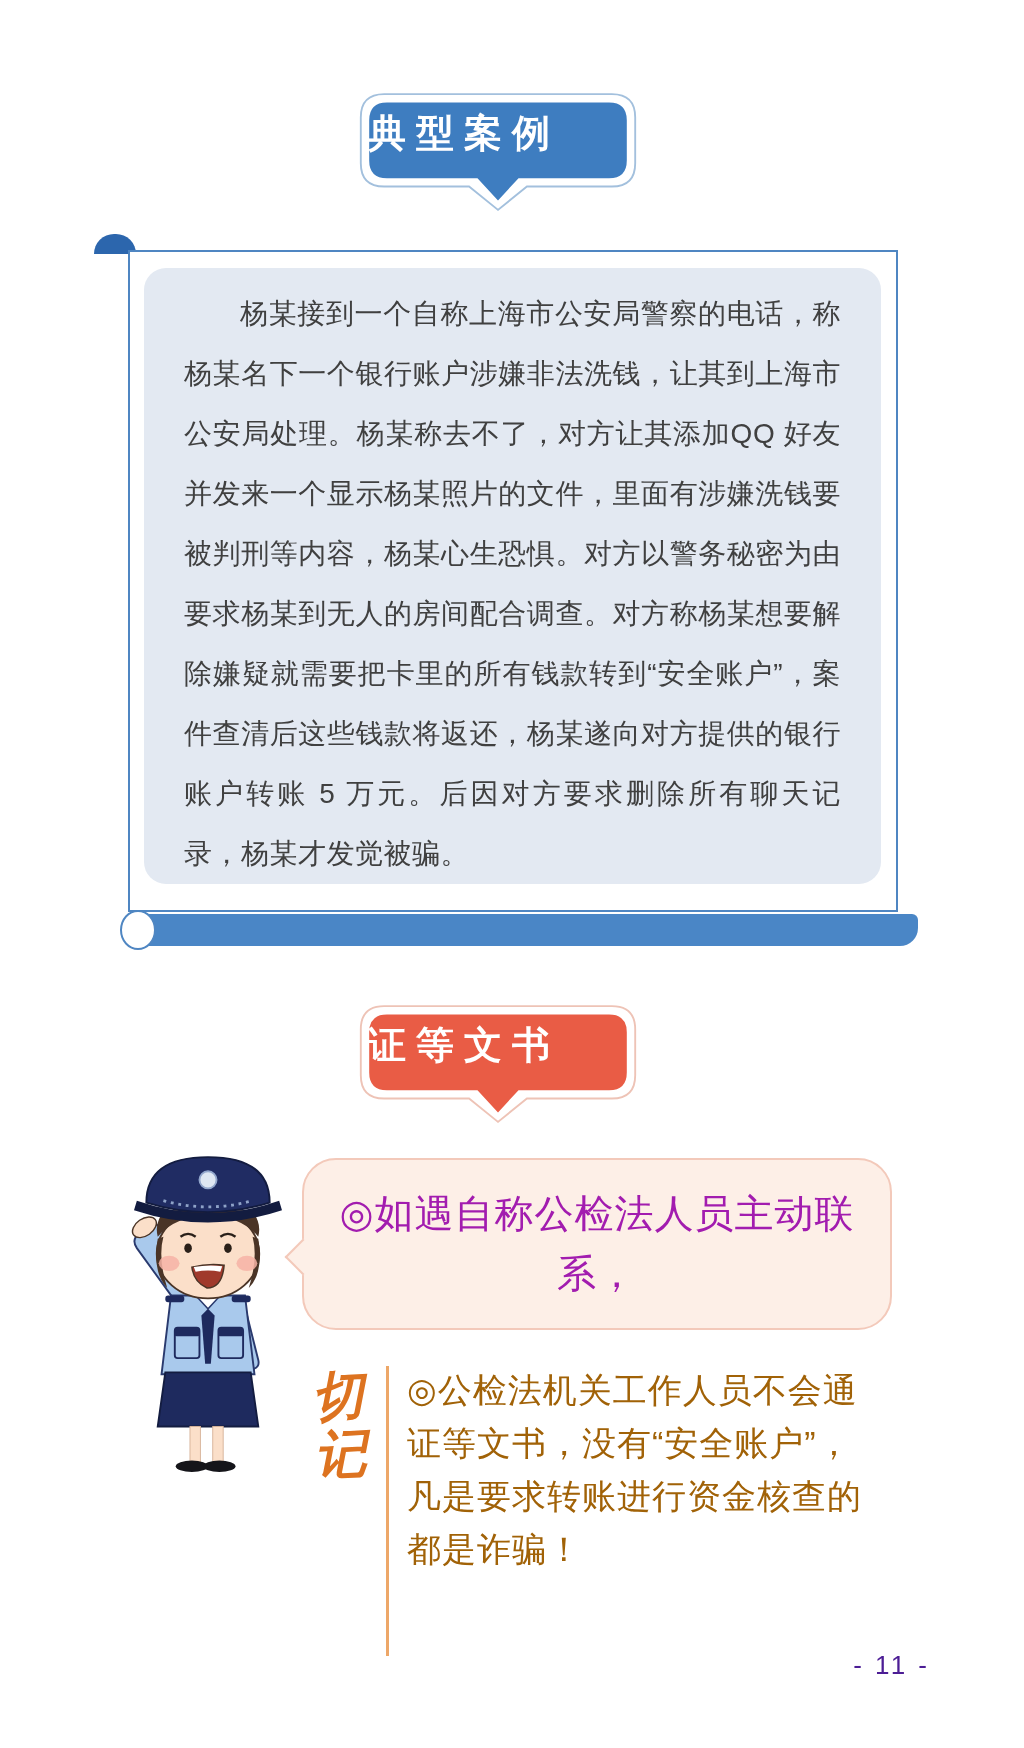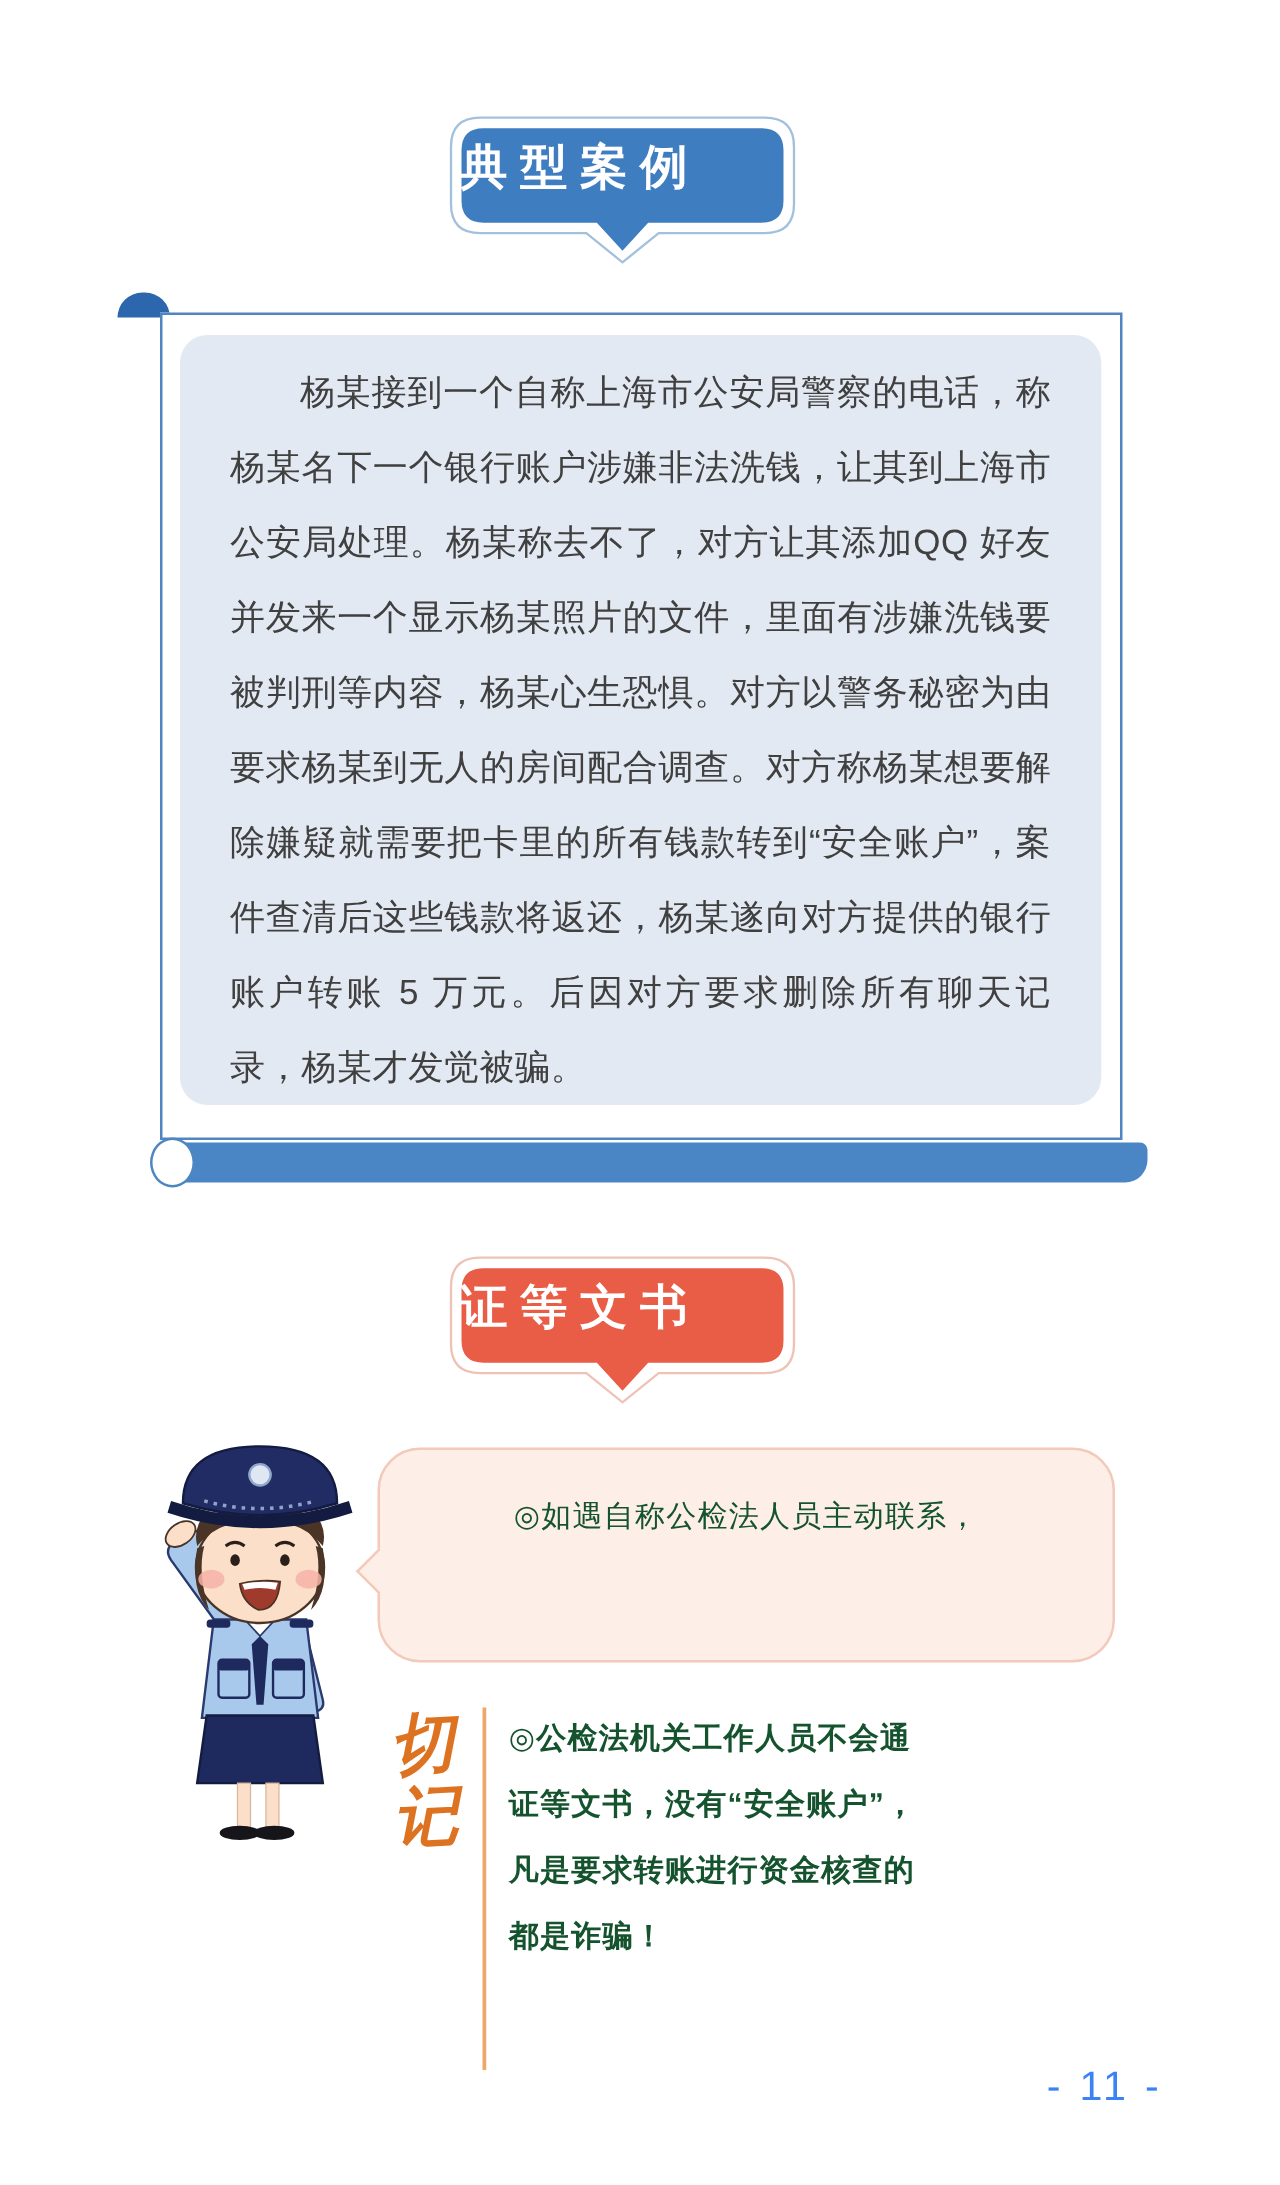--- a/index.html
+++ b/index.html
@@ -89,22 +89,22 @@
   .speech-tail {
     position: absolute; left: -14px; top: 84px;
     width: 26px; height: 26px;
     background: #fdefe7;
     border-left: 2px solid #f3c9ba;
     border-bottom: 2px solid #f3c9ba;
     transform: rotate(45deg);
   }
   .speech-line {
     text-align: center;
-    font-size: 24px; line-height: 60px;
-    color: #14532d;
+    font-size: 39px; line-height: 60px;
+    color: #a21caf;
     letter-spacing: 1px;
   }
 
   
   .remember-row {
     position: absolute; left: 300px; top: 1362px;
     width: 610px;
     display: flex; flex-direction: row; align-items: flex-start;
   }
   .remember-label {
@@ -118,31 +118,31 @@
     transform: rotate(-3deg);
     margin-top: 6px;
   }
   .remember-divider {
     width: 3px; height: 290px;
     background: #eda768;
     margin: 4px 18px 0 8px;
   }
   .remember-lines { flex: 1; padding-top: 2px; }
   .remember-line {
-    font-size: 24px; line-height: 53px;
-    font-weight: bold;
-    color: #14532d;
+    font-size: 34px; line-height: 53px;
+    font-weight: normal;
+    color: #a16207;
     letter-spacing: 1px;
     white-space: nowrap;
   }
 
   
   .page-number {
     position: absolute; right: 94px; top: 1650px;
-    font-size: 33px; color: #3b82f6;
+    font-size: 26px; color: #4c1d95;
     letter-spacing: 3px;
   }
 </style>
 </head>
 <body>
 
 <div class="page">
 
   <div class="banner banner-blue">
     <svg viewBox="0 0 300 130">

